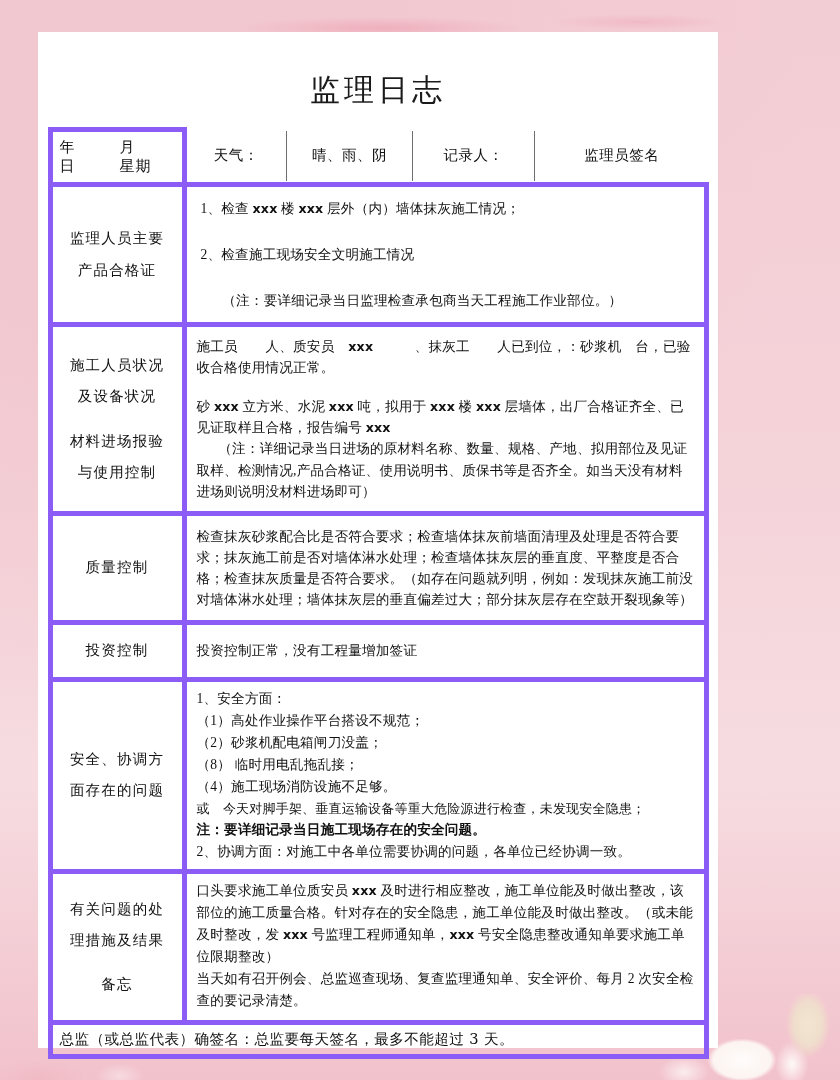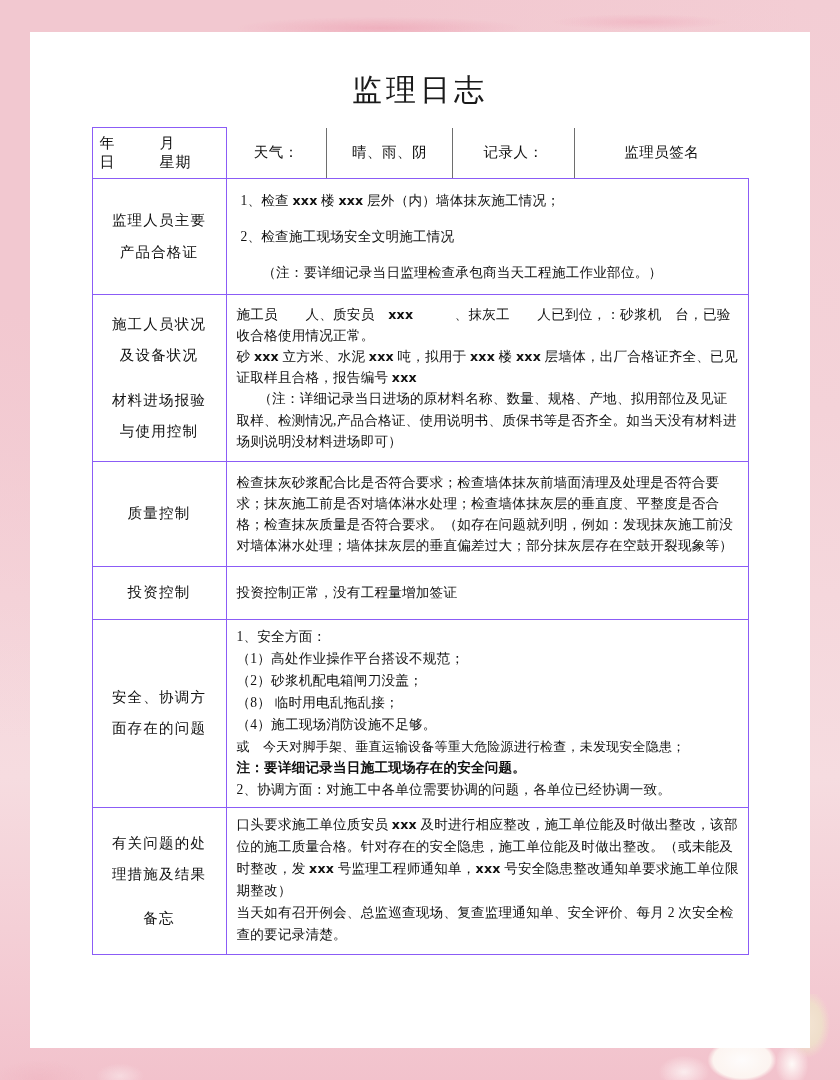--- a/index.html
+++ b/index.html
@@ -56,23 +56,23 @@
     height: 34px;
     background:
       radial-gradient(ellipse 180px 14px at 260px 22px, #eeaab9 0%, rgba(238,170,185,0) 80%),
       radial-gradient(ellipse 110px 10px at 520px 16px, #f0b6c3 0%, rgba(240,182,195,0) 80%);
     opacity: .8;
   }
 
   
   #paper {
     position: absolute;
-    left: 30px;
+    left: 38px;
     top: 32px;
-    width: 780px;
+    width: 680px;
     height: 1016px;
     background: #ffffff;
     box-shadow: 0 0 0 0 rgba(0,0,0,0);
   }
 
   #doc-title {
     text-align: center;
     font-size: 30px;
     letter-spacing: 4px;
     color: #1a1a1a;
@@ -83,21 +83,21 @@
 
   
   #log-table {
     border-collapse: collapse;
     width: 656px;
     margin: 0 auto;
     table-layout: fixed;
     color: #111;
   }
   #log-table td {
-    border: 1px solid #8b5cf6;
+    border: 5px solid #8b5cf6;
     vertical-align: middle;
     padding: 5px 7px;
   }
 
   .lbl {
     width: 134px;
     text-align: center;
     font-size: 14.5px;
     line-height: 2.15;
     letter-spacing: 1.2px;
@@ -105,21 +105,21 @@
   }
   .lbl .sub { display: block; }
 
   .body-cell {
     font-size: 13.6px;
     line-height: 1.55;
     text-align: left;
     letter-spacing: .2px;
   }
   .body-cell p { margin: 0; }
-  .body-cell p.gap { margin-top: 15px; }
+  .body-cell p.gap { margin-top: 25px; }
   .body-cell p.indent { text-indent: 1.6em; }
 
   .x { font-family: "DejaVu Sans", "Liberation Sans", sans-serif; font-weight: bold; font-size: 12.6px; }
   .bold { font-weight: bold; }
 
   
   .hdr-date {
     text-align: left;
     font-size: 15px;
     letter-spacing: 1px;
@@ -201,21 +201,21 @@
 
       <tr>
         <td class="lbl">
           <span class="sub">施工人员状况</span>
           <span class="sub">及设备状况</span>
           <span class="sub" style="margin-top:14px">材料进场报验</span>
           <span class="sub">与使用控制</span>
         </td>
         <td class="body-cell" style="padding-top:9px;padding-bottom:9px;padding-left:10px">
           <p>施工员　　人、质安员　<span class="x">xxx</span>　　　、抹灰工　　人已到位，：砂浆机　台，已验收合格使用情况正常。</p>
-          <p style="">砂 <span class="x">xxx</span> 立方米、水泥 <span class="x">xxx</span> 吨，拟用于 <span class="x">xxx</span> 楼 <span class="x">xxx</span> 层墙体，出厂合格证齐全、已见证取样且合格，报告编号 <span class="x">xxx</span></p>
+          <p style="margin-top:18px">砂 <span class="x">xxx</span> 立方米、水泥 <span class="x">xxx</span> 吨，拟用于 <span class="x">xxx</span> 楼 <span class="x">xxx</span> 层墙体，出厂合格证齐全、已见证取样且合格，报告编号 <span class="x">xxx</span></p>
           <p class="indent">（注：详细记录当日进场的原材料名称、数量、规格、产地、拟用部位及见证取样、检测情况,产品合格证、使用说明书、质保书等是否齐全。如当天没有材料进场则说明没材料进场即可）</p>
         </td>
       </tr>
 
       <tr>
         <td class="lbl">
           <span class="sub">质量控制</span>
         </td>
         <td class="body-cell" style="padding:10px 10px 10px 10px">
           <p>检查抹灰砂浆配合比是否符合要求；检查墙体抹灰前墙面清理及处理是否符合要求；抹灰施工前是否对墙体淋水处理；检查墙体抹灰层的垂直度、平整度是否合格；检查抹灰质量是否符合要求。（如存在问题就列明，例如：发现抹灰施工前没对墙体淋水处理；墙体抹灰层的垂直偏差过大；部分抹灰层存在空鼓开裂现象等）</p>
@@ -254,16 +254,19 @@
           <span class="sub">有关问题的处</span>
           <span class="sub">理措施及结果</span>
           <span class="sub" style="margin-top:12px">备忘</span>
         </td>
         <td class="body-cell" style="padding:6px 6px 8px 10px;line-height:1.62">
           <p>口头要求施工单位质安员 <span class="x">xxx</span> 及时进行相应整改，施工单位能及时做出整改，该部位的施工质量合格。针对存在的安全隐患，施工单位能及时做出整改。（或未能及时整改，发 <span class="x">xxx</span> 号监理工程师通知单，<span class="x">xxx</span> 号安全隐患整改通知单要求施工单位限期整改）</p>
           <p>当天如有召开例会、总监巡查现场、复查监理通知单、安全评价、每月 2 次安全检查的要记录清楚。</p>
         </td>
       </tr>
 
+      <tr>
+        <td class="footer-cell" colspan="2">总监（或总监代表）确签名：总监要每天签名，最多不能超过 3 天。</td>
+      </tr>
 
     </tbody>
   </table>
 </div>
 
 </body></html>

